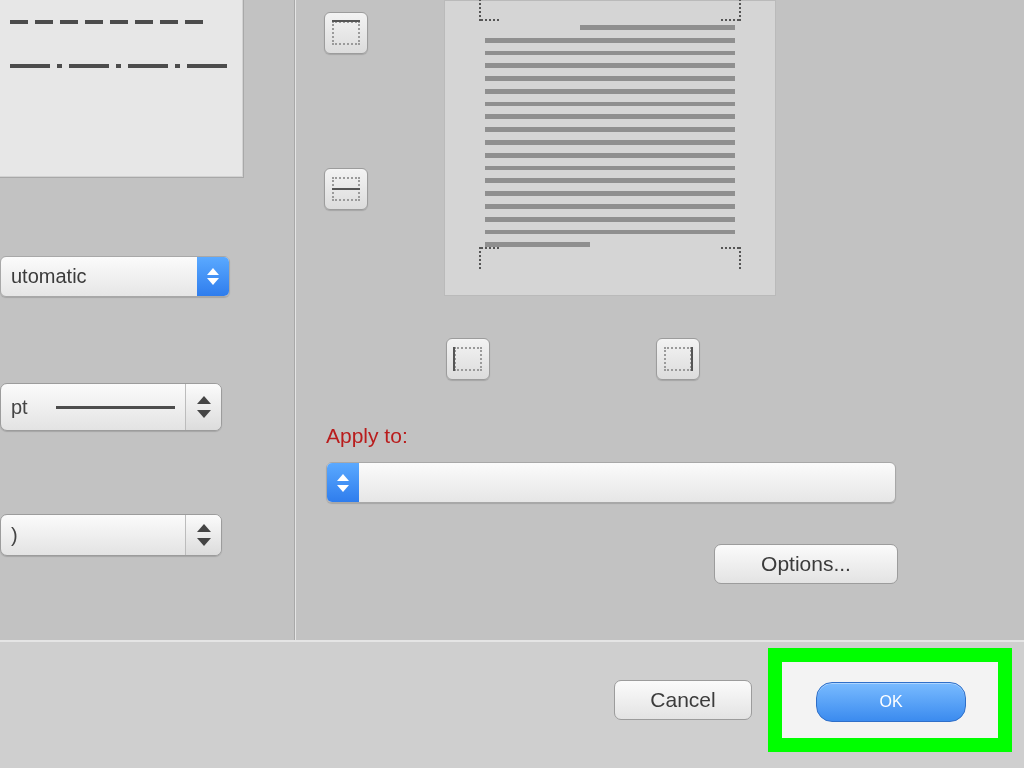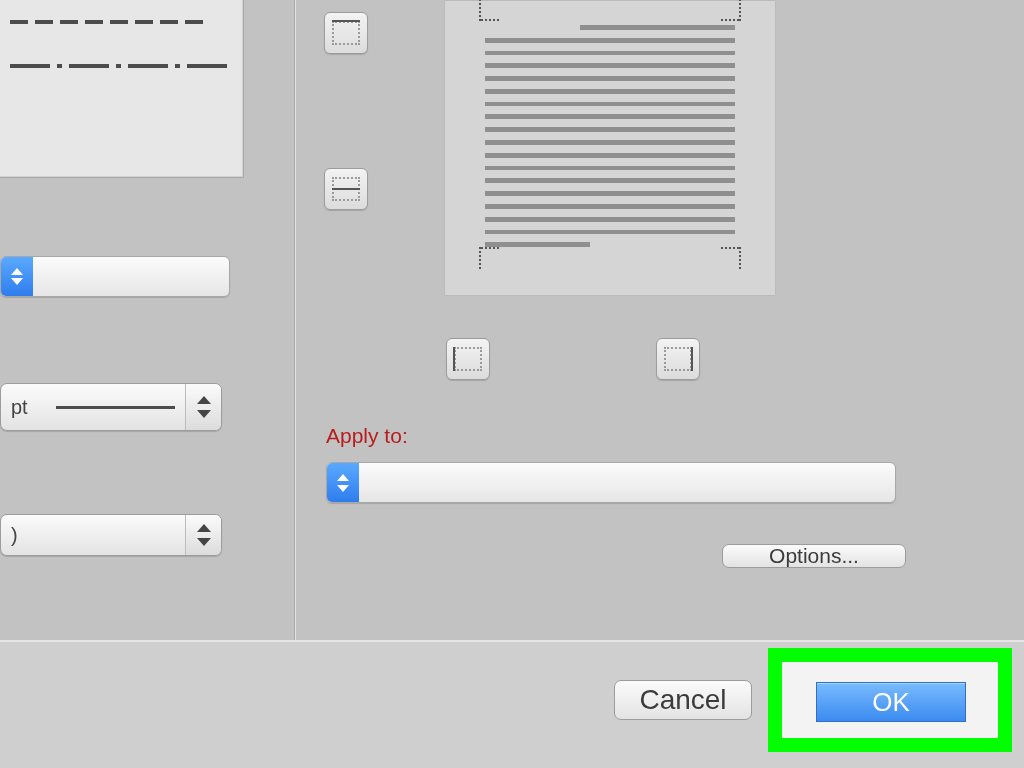--- a/index.html
+++ b/index.html
@@ -148,58 +148,58 @@
     .bb-bl  { left: 446px; top: 338px; }
     .bb-br  { left: 656px; top: 338px; }
 
     .apply-label {
       position: absolute; left: 326px; top: 424px;
       color: #b91c1c; font-size: 21px;
     }
     .apply-dd { position: absolute; left: 326px; top: 462px; width: 570px; }
     .options-btn {
       position: absolute; left: 714px; top: 544px;
-      width: 184px; height: 24px;
+      width: 184px; height: 40px;
       background: linear-gradient(#fbfbfb, #e3e3e3);
       border: 1px solid #9c9c9c; border-radius: 7px;
       display:flex; align-items:center; justify-content:center;
-      font-size: 21px; color:#3b3b3b;margin-left:8px;
+      font-size: 21px; color:#3b3b3b;
     }
 
     .dialog-footer {
       position: absolute;
       left: 0; right: 0; top: 640px; height: 128px;
       background: #cfcfcf;
       box-shadow: inset 0 2px 0 #e5e5e5, inset 0 1px 0 #a8a8a8;
     }
     .cancel-btn {
       position: absolute; left: 614px; top: 680px;
       width: 138px; height: 40px;
       background: linear-gradient(#fbfbfb, #e3e3e3);
       border: 1px solid #9c9c9c; border-radius: 7px;
       display:flex; align-items:center; justify-content:center;
-      font-size: 28px; color: #3b3b3b;
+      font-size: 21px; color: #3b3b3b;
     }
 
     .highlight-frame {
       position: absolute;
       left: 768px; top: 648px;
       width: 244px; height: 104px;
       background: #f3f3f3;
       border: 14px solid #00ff00;
     }
     .ok-btn {
       position: absolute;
       left: 34px; top: 20px;
       width: 150px; height: 40px;
-      border-radius: 0;
+      border-radius: 16px;
       background: linear-gradient(#79bbff, #3b8bef);
       border: 1px solid #2f6fc8;
       display:flex; align-items:center; justify-content:center;
-      color: #fff; font-size: 26px; font-weight: 500;
+      color: #fff; font-size: 16px; font-weight: 500;
       box-shadow: inset 0 1px 0 rgba(255,255,255,0.4);
     }
   </style>
 </head>
 <body>
 
 <div class="left-col">
   <div class="style-box">
     <div class="dashed-row">
       <div class="dash"></div>
@@ -216,20 +216,21 @@
         <div class="dash dot"></div>
       <div class="dash long"></div>
         <div class="dash dot"></div>
       <div class="dash long"></div>
         <div class="dash dot"></div>
       <div class="dash long"></div>
     </div>
   </div>
 
   <div class="dropdown single dd-automatic">
+    <div class="lbl">utomatic</div>
     <div class="arrow">
       <div class="tri-up"></div>
         <div class="tri-down"></div>
     </div>
   </div>
 
   <div class="stepper stp-pt">
     <div class="lbl">
       <span>pt</span>
       <div class="linepreview"></div>

